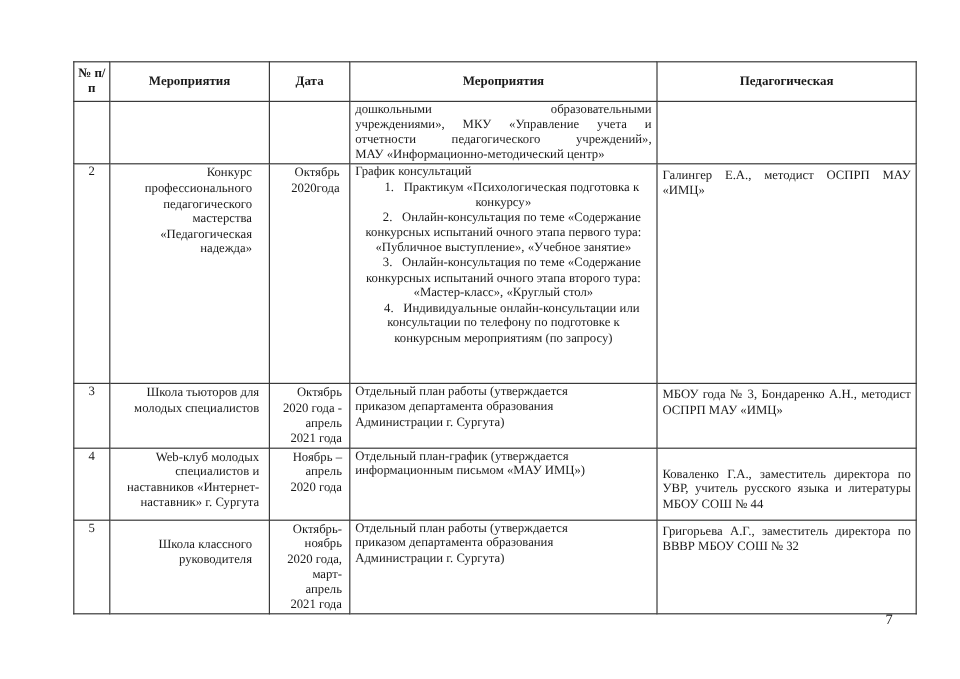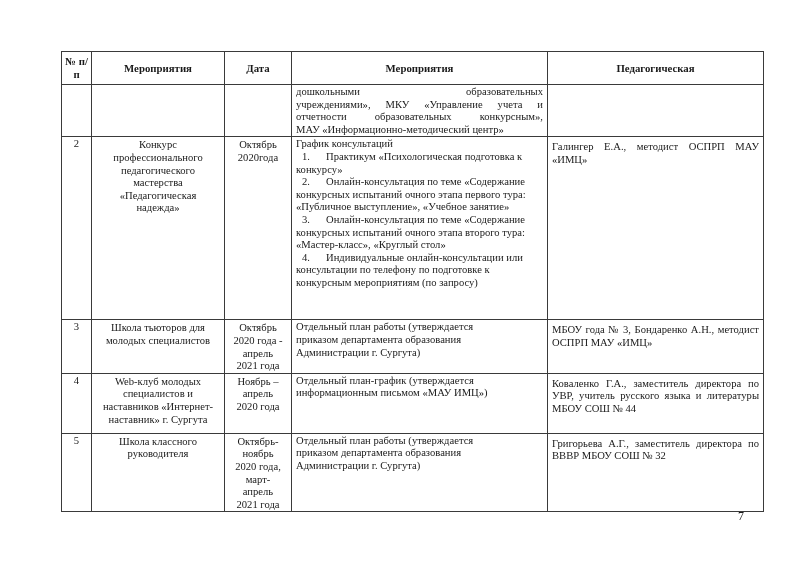--- a/index.html
+++ b/index.html
@@ -5,23 +5,23 @@
   html, body { margin:0; padding:0; background:#ffffff; }
   body { width:800px; height:566px; position:relative; overflow:hidden;
          font-family:"Liberation Serif", "DejaVu Serif", serif; color:#1a1a1a; }
   .page { position:absolute; left:0; top:0; width:800px; height:566px; background:#fff; }
   table.plan { position:absolute; left:61px; top:51px; border-collapse:collapse;
                table-layout:fixed; width:702px; font-size:10.6px; line-height:12.6px; }
   table.plan td, table.plan th { border:1px solid #3a3a3a; vertical-align:top; padding:1px 4px 0 4px; }
   table.plan th { font-weight:bold; text-align:center; vertical-align:middle; font-size:10.8px; line-height:13px; }
   col.c1 { width:30px; } col.c2 { width:133px; } col.c3 { width:67px; } col.c4 { width:256px; } col.c5 { width:216px; }
   .num { text-align:center; }
-  .ctr { text-align:center; }
+  .ctr { text-align:right; }
   .just-all { text-align:justify; }
-  .lst { display:block; }
+  .lst { display:block;text-align:center; }
   .lst .n { display:inline-block; width:30px; padding-left:6px; box-sizing:border-box; }
   .resp { text-align:justify; }
   .page-num { position:absolute; left:738px; top:509px; font-size:12px;
               font-family:"Liberation Serif", serif; }
   .line { display:block; }
 </style>
 </head>
 <body>
 
 <div class="page">
@@ -42,23 +42,23 @@
         <th>Педагогическая</th>
       </tr>
     </thead>
     <tbody>
 
       <tr style="height:46px">
         <td class="num"></td>
         <td class="ctr"></td>
         <td class="ctr"></td>
         <td>
-          <span class="line just-all" style="text-align-last:justify">дошкольными образовательных</span>
+          <span class="line just-all" style="text-align-last:justify">дошкольными образовательными</span>
           <span class="line just-all" style="text-align-last:justify">учреждениями», МКУ «Управление учета и</span>
-          <span class="line just-all" style="text-align-last:justify">отчетности образовательных конкурсным»,</span>
+          <span class="line just-all" style="text-align-last:justify">отчетности педагогического учреждений»,</span>
           <span class="line">МАУ «Информационно-методический центр»</span>
         </td>
         <td></td>
       </tr>
 
       <tr style="height:183px">
         <td class="num">2</td>
         <td class="ctr" style="padding:2px 14px 0 14px">Конкурс профессионального педагогического мастерства «Педагогическая надежда»</td>
         <td class="ctr" style="padding:2px 8px 0 8px">Октябрь 2020года</td>
         <td>
@@ -77,26 +77,26 @@
         <td class="ctr" style="padding:2px 6px 0 6px">Октябрь 2020 года - апрель 2021 года</td>
         <td style="padding-right:40px">Отдельный план работы (утверждается приказом департамента образования Администрации г. Сургута)</td>
         <td class="resp" style="padding-top:4px">МБОУ года № 3, Бондаренко А.Н., методист ОСПРП МАУ «ИМЦ»</td>
       </tr>
 
       <tr style="height:60px">
         <td class="num">4</td>
         <td class="ctr" style="padding:2px 8px 0 8px">Web-клуб молодых специалистов и наставников «Интернет-наставник» г. Сургута</td>
         <td class="ctr" style="padding:2px 6px 0 6px">Ноябрь – апрель 2020 года</td>
         <td style="padding-right:40px">Отдельный план-график (утверждается информационным письмом «МАУ ИМЦ»)</td>
-        <td class="resp" style="padding-top:4px">Коваленко Г.А., заместитель директора по УВР, учитель русского языка и литературы МБОУ СОШ № 44</td>
+        <td class="resp" style="padding-top:16px">Коваленко Г.А., заместитель директора по УВР, учитель русского языка и литературы МБОУ СОШ № 44</td>
       </tr>
 
       <tr style="height:73px">
         <td class="num">5</td>
-        <td class="ctr" style="padding:2px 14px 0 14px">Школа классного руководителя</td>
+        <td class="ctr" style="padding:15px 14px 0 14px">Школа классного руководителя</td>
         <td class="ctr" style="padding:2px 6px 0 6px">Октябрь-ноябрь 2020 года, март-апрель 2021 года</td>
         <td style="padding-right:40px">Отдельный план работы (утверждается приказом департамента образования Администрации г. Сургута)</td>
         <td class="resp" style="padding-top:4px">Григорьева А.Г., заместитель директора по ВВВР МБОУ СОШ № 32</td>
       </tr>
     </tbody>
   </table>
 
   <div class="page-num">7</div>
 </div>
 

